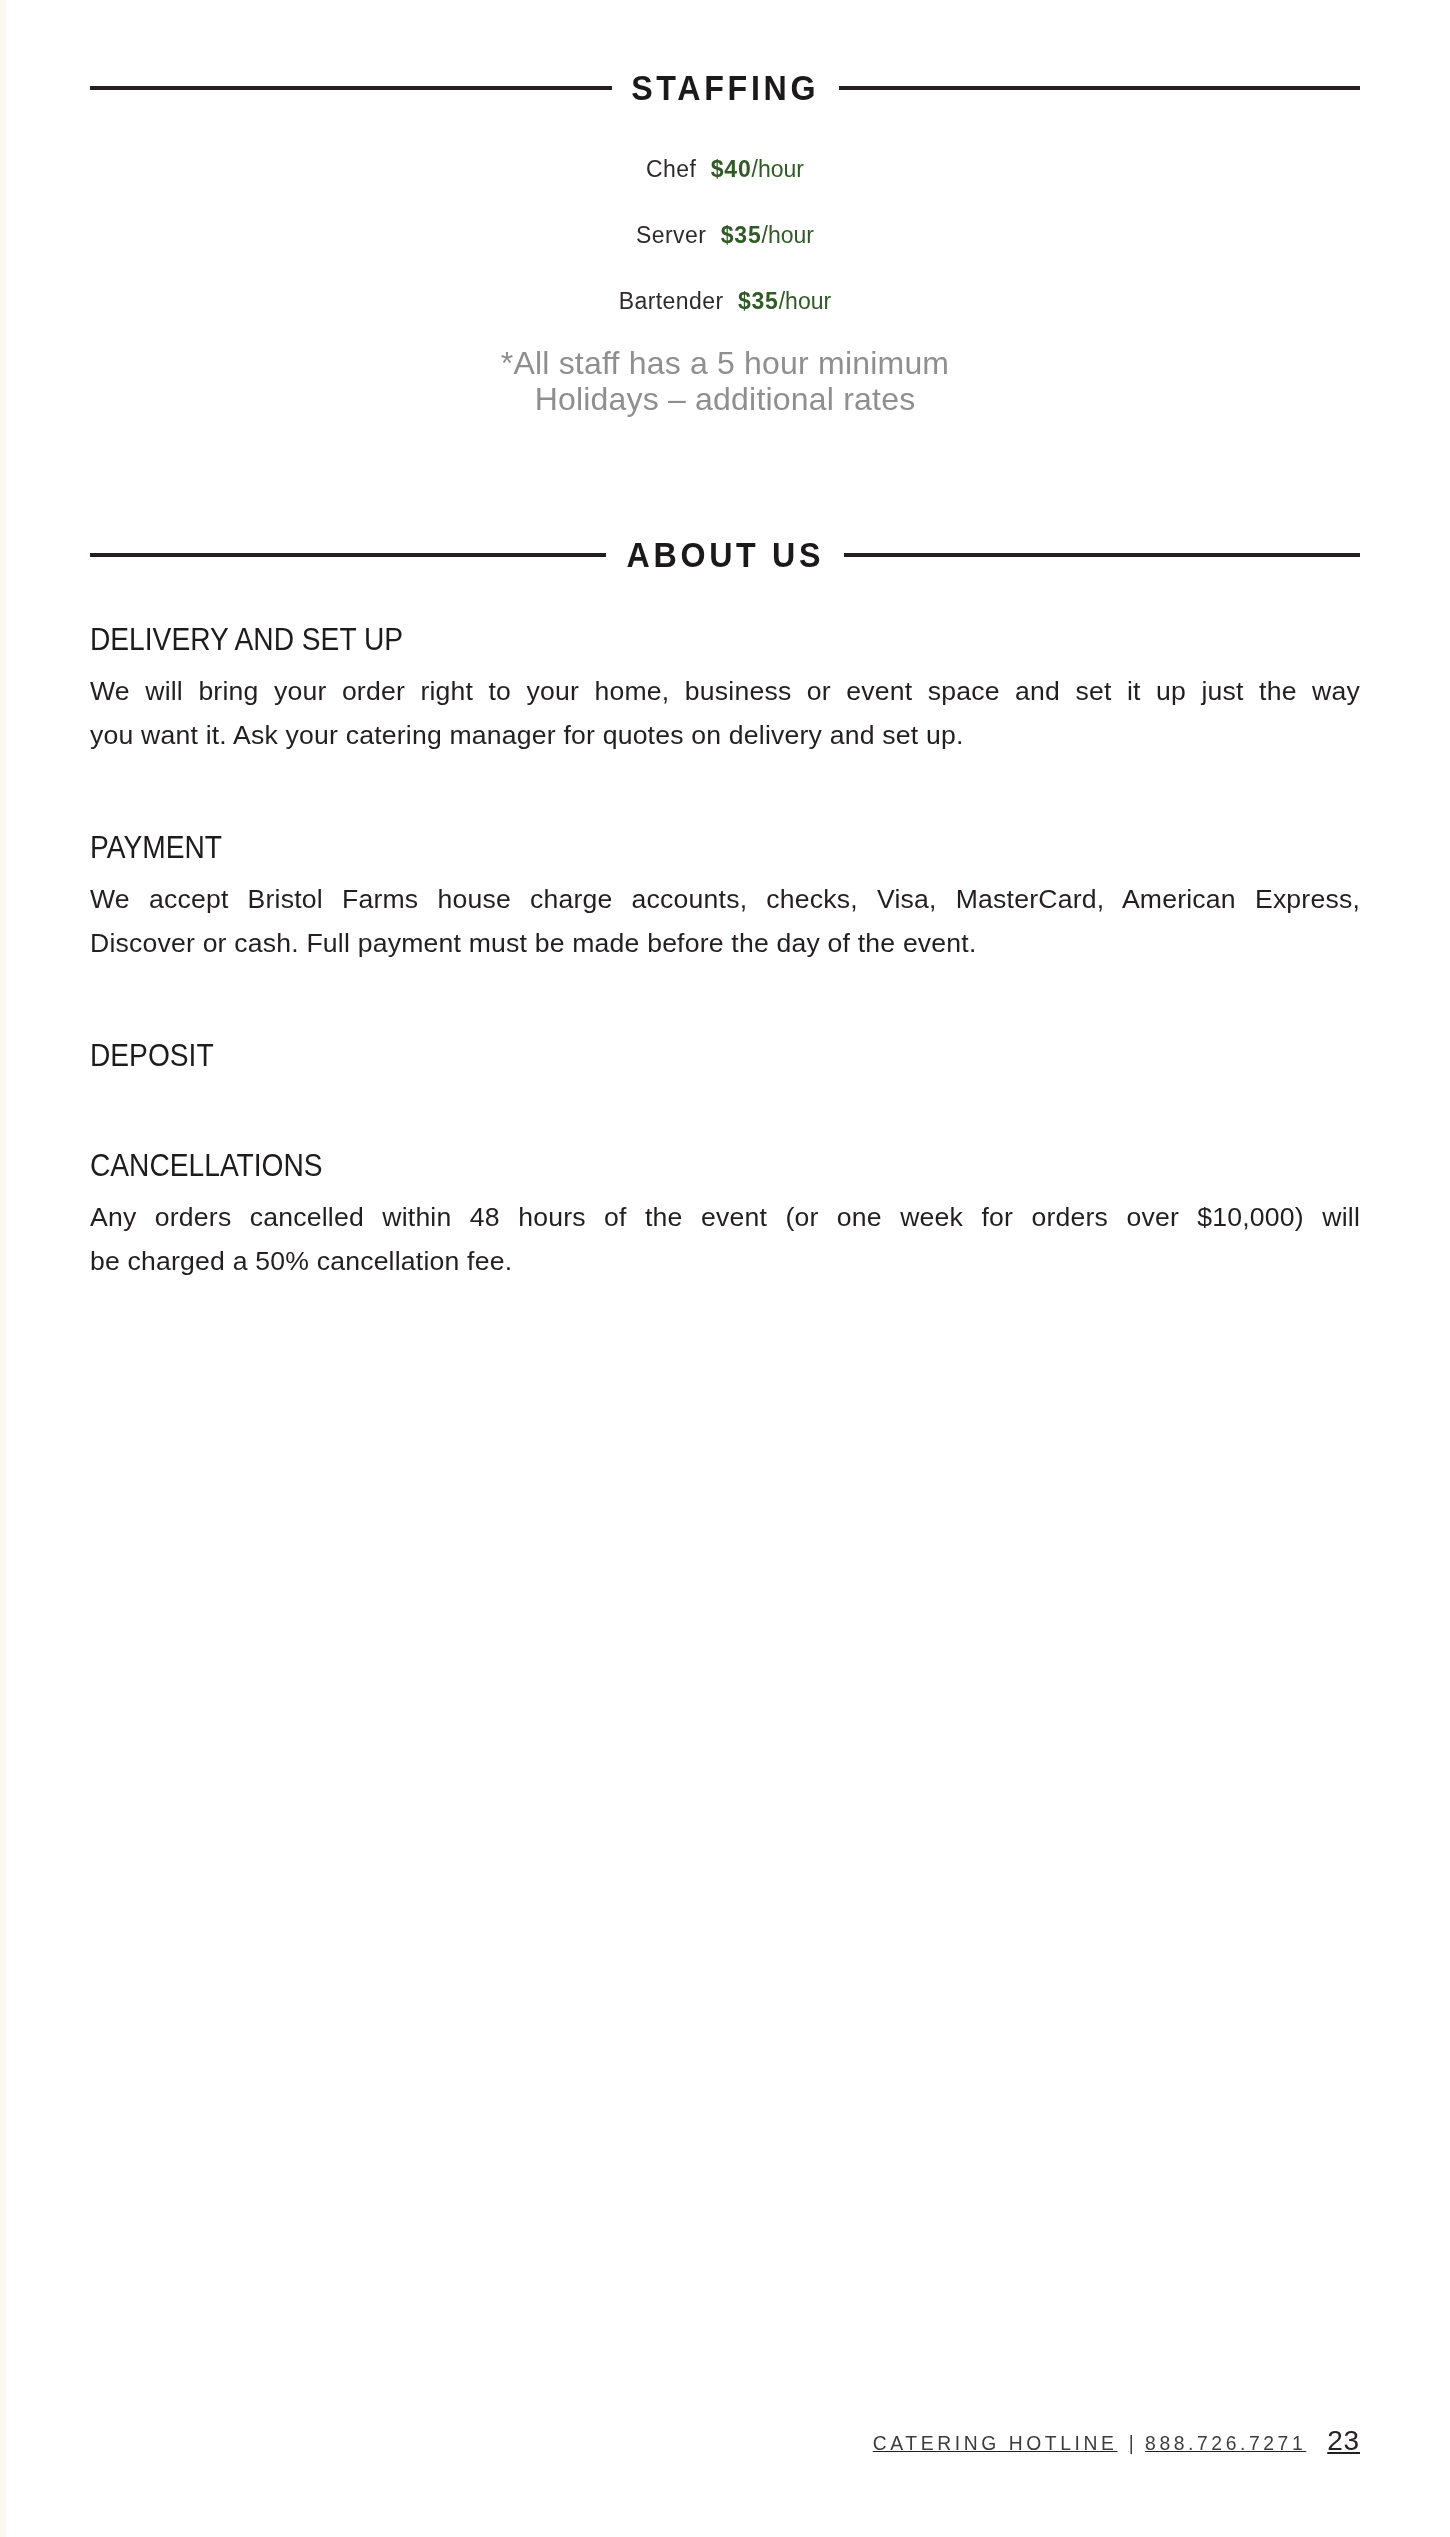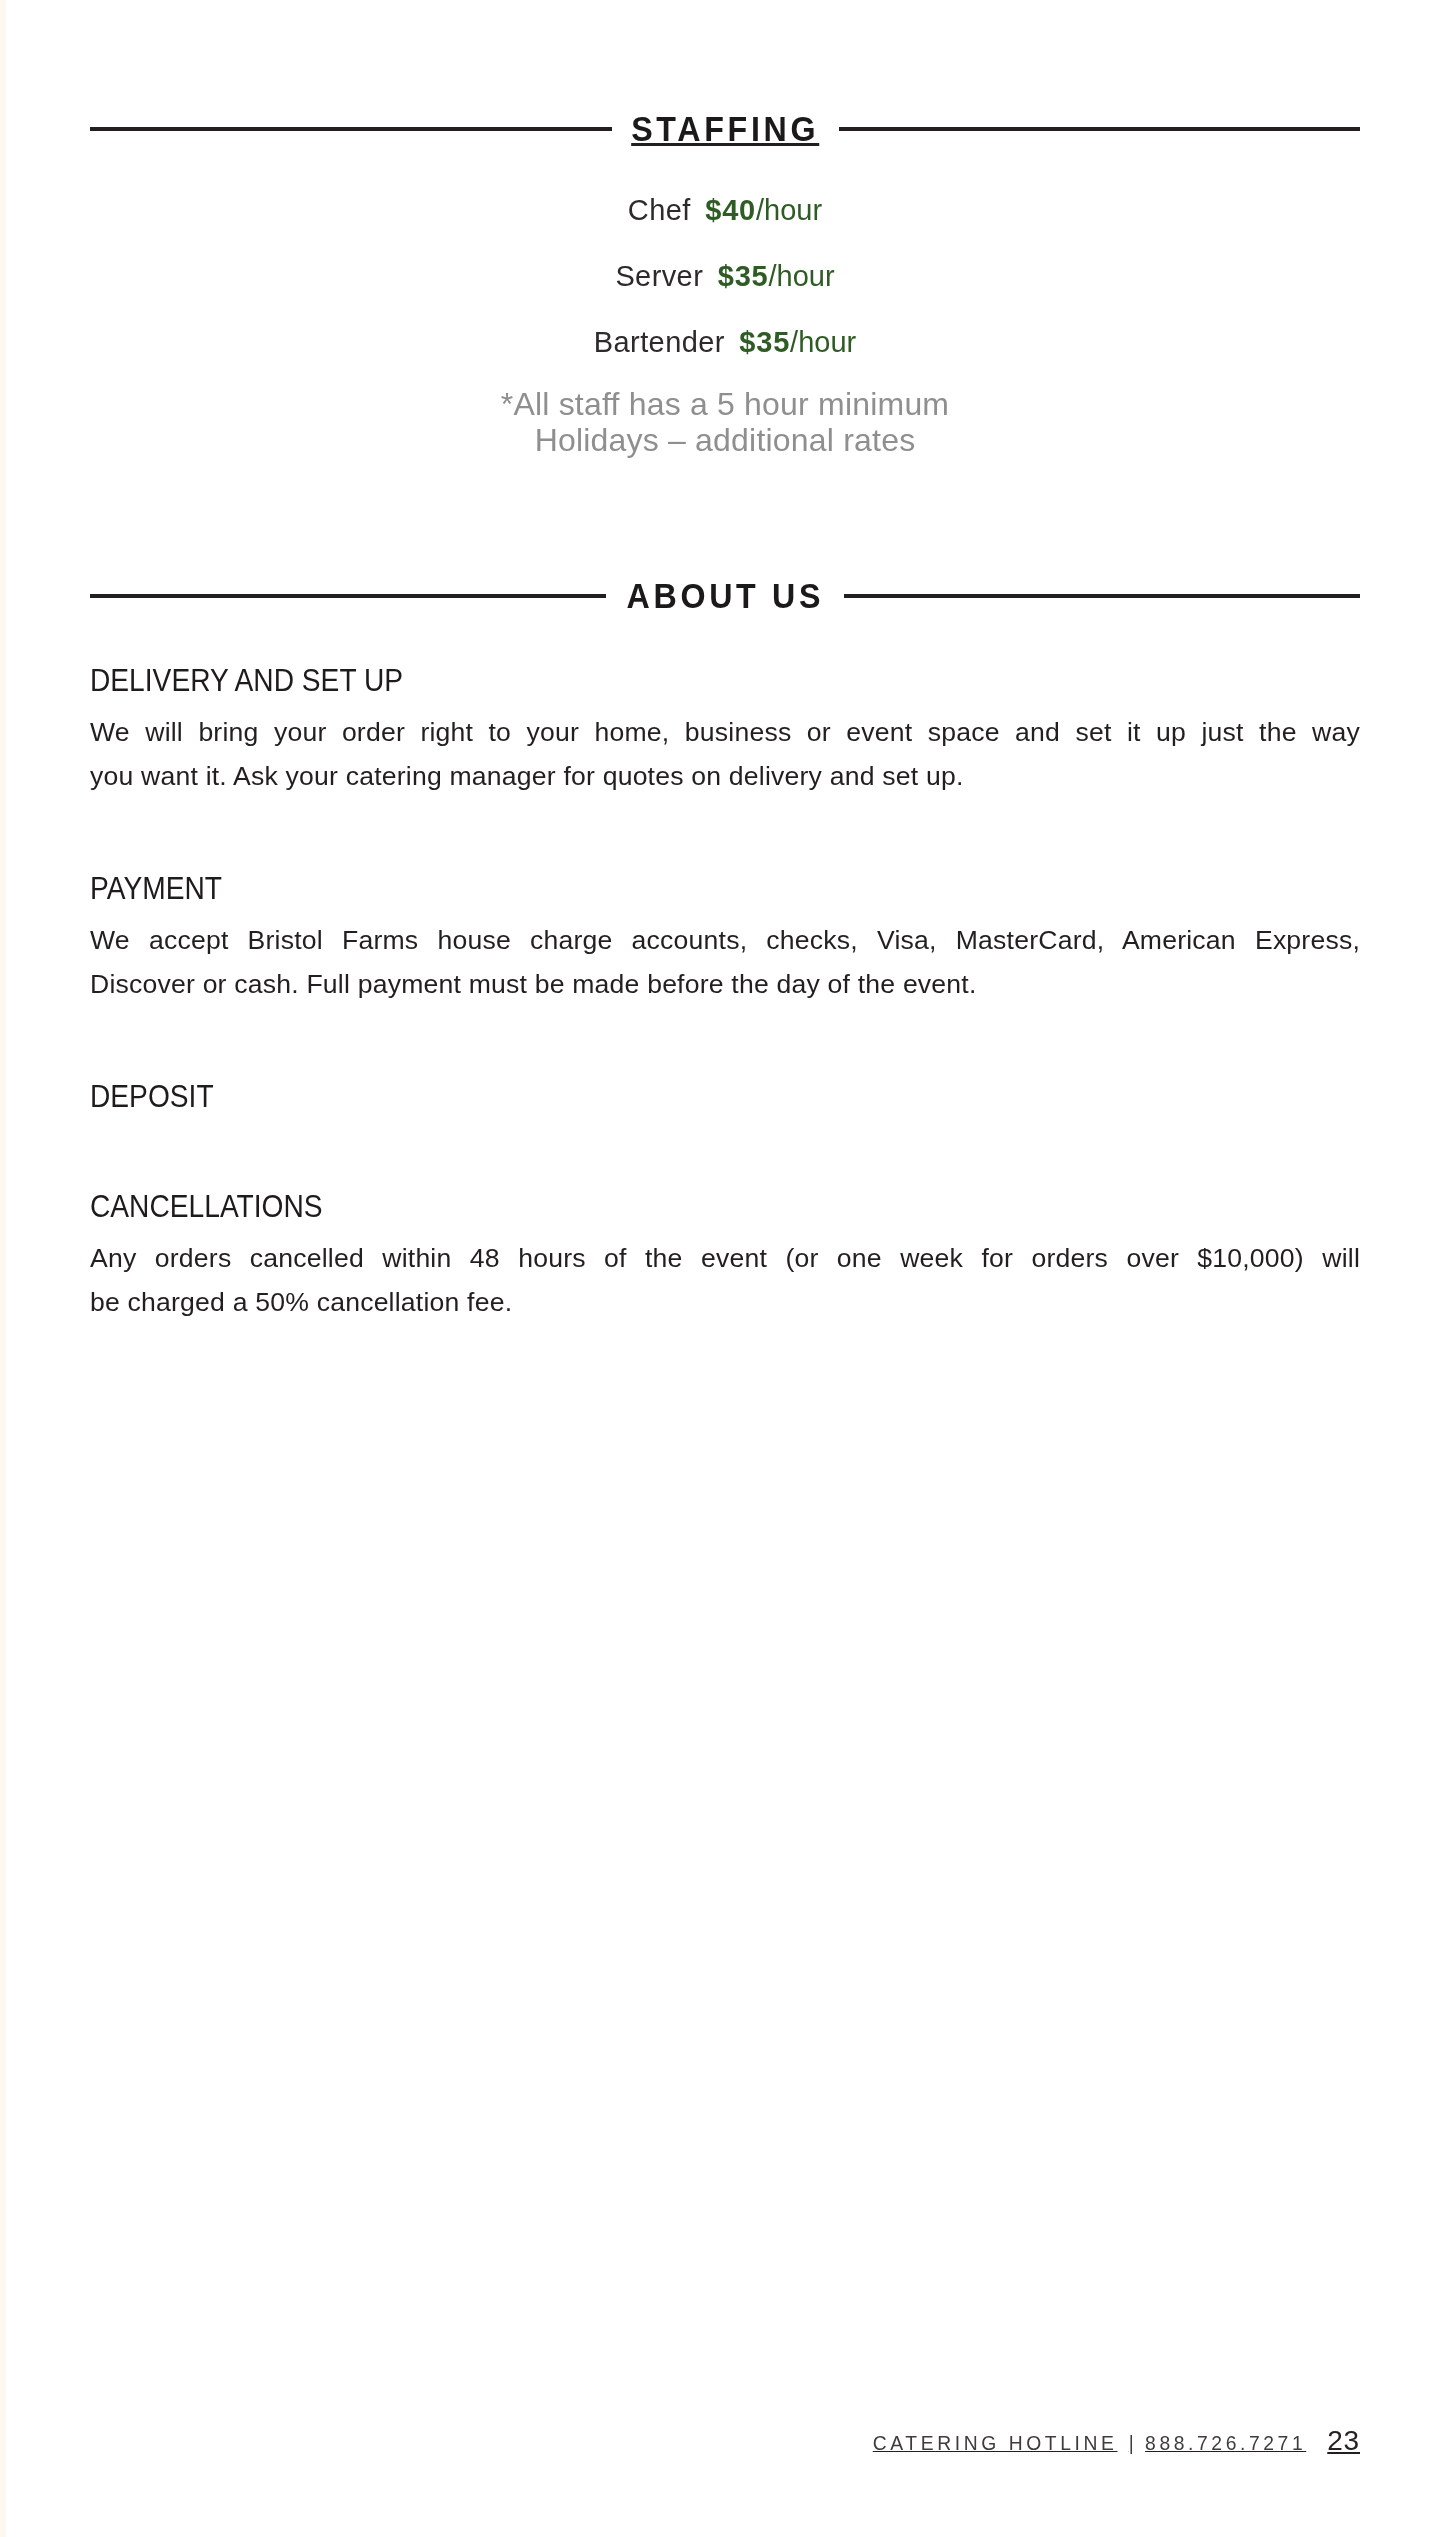--- a/index.html
+++ b/index.html
@@ -29,30 +29,30 @@
   .rule { flex: 1; height: 3.2px; background: #231f20; }
   .section-title {
     font-weight: bold;
     font-size: 35px;
     letter-spacing: 4px;
     white-space: nowrap;
     transform: scaleX(0.92);
     transform-origin: center;
     color: #1c191a;
   }
-  .staffing-header { margin-top: 109px; text-decoration: underline; }
+  .staffing-header { margin-top: 68px; }
   .about-header { margin-top: 118px; }
 
   
   .staff-list { margin-top: 43px; }
   .staff-row {
     display: flex;
     justify-content: center;
     align-items: baseline;
-    font-size: 29px;
+    font-size: 23px;
     line-height: 37px;
     text-align: right;
   }
   .staff-row + .staff-row { margin-top: 29px; }
   .staff-role { color: #2e2a2b; letter-spacing: 0.4px; }
   .staff-price {
     color: #2f5b25;
     font-weight: bold;
     margin-left: 14.5px;
     letter-spacing: 0.8px;

